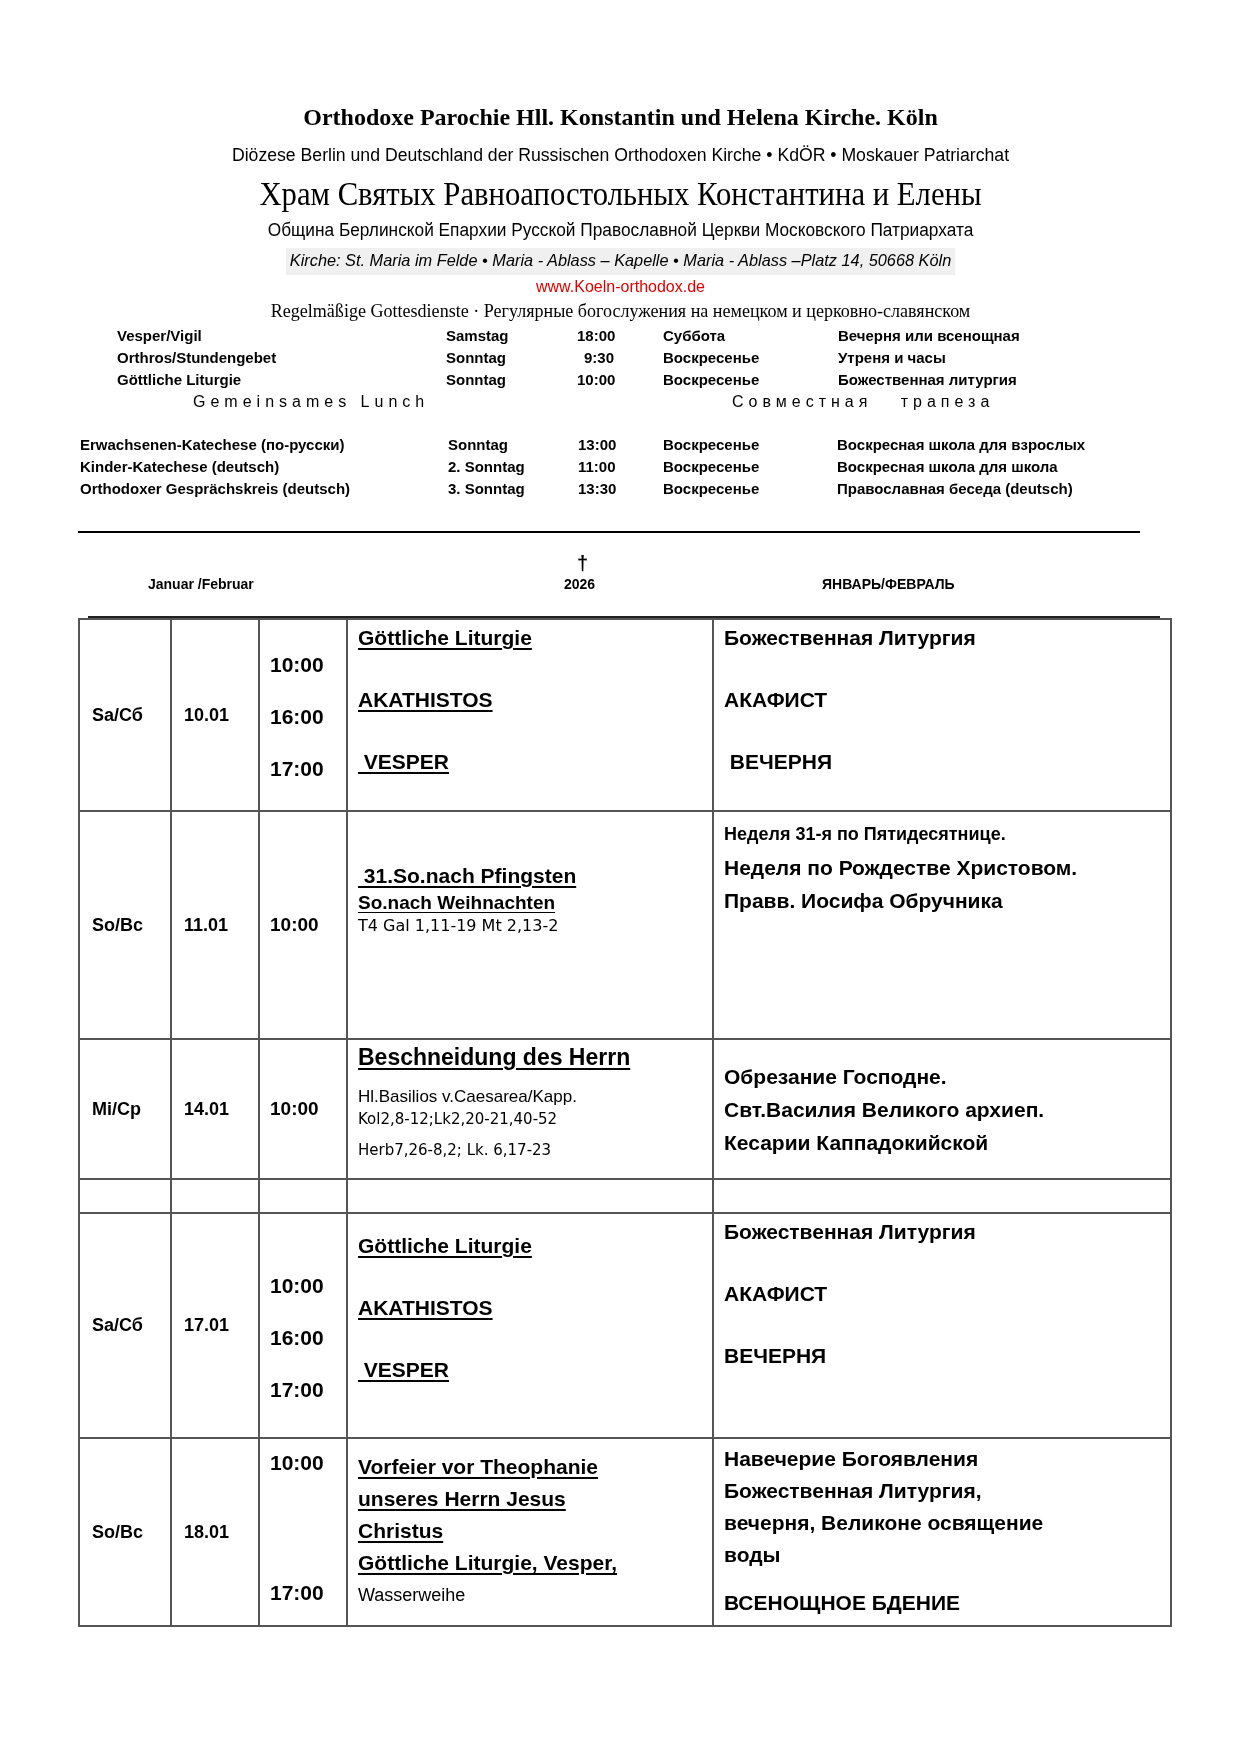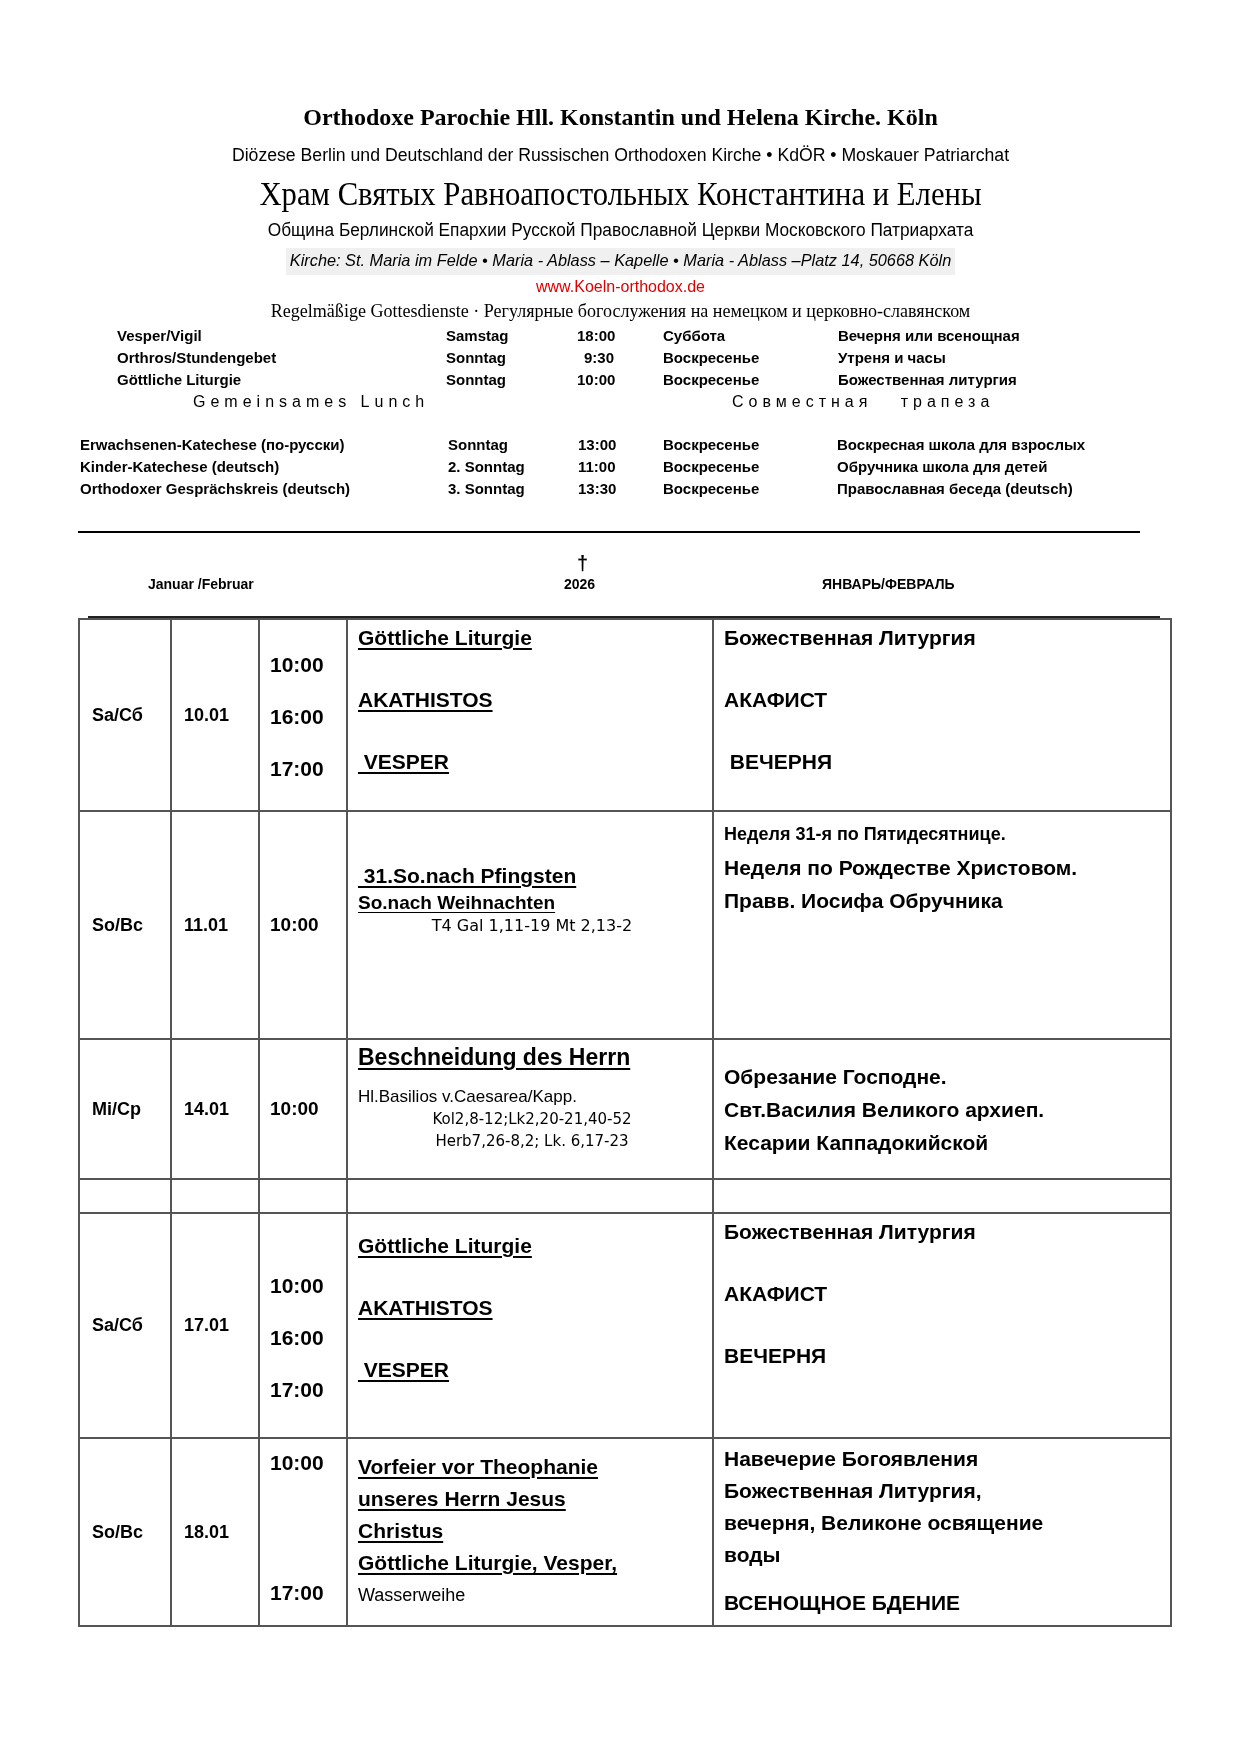--- a/index.html
+++ b/index.html
@@ -26,21 +26,21 @@
   table.schedule { position: absolute; left: 78px; top: 618px; width: 1092px; border-collapse: collapse; table-layout: fixed; }
   table.schedule td { border: 2px solid #555; vertical-align: middle; padding: 0; font-size: 18px; }
   .top-rule { position: absolute; left: 88px; top: 616px; width: 1072px; border-top: 2px solid #222; }
   td.day, td.date { font-weight: bold; padding-left: 12px !important; margin-left: 14px; }
   td.times { font-weight: bold; font-size: 21px !important; padding-left: 10px !important; }
   td.de, td.ru { vertical-align: top !important; padding-left: 10px !important; padding-right: 6px !important; }
   td.ru { font-weight: bold; font-size: 21px !important; }
   .de-item { font-weight: bold; font-size: 21px; text-decoration: underline; text-underline-offset: 3px; display: block; }
   .de-plain { font-weight: normal; font-size: 17px; display: block; }
   .de-bold-plain { font-weight: normal; font-size: 18px; display: block; }
-  .mono-ref { font-family: "DejaVu Sans", sans-serif; font-size: 16px; display: block; text-align: center; }
+  .mono-ref { font-family: "DejaVu Sans", sans-serif; font-size: 16px; display: block; }
   .ru-item { display: block; }
   .time { display: block; }
 </style>
 </head>
 <body>
 
 <div class="center-line title">Orthodoxe Parochie Hll. Konstantin und Helena Kirche. Köln</div>
 <div class="center-line subtitle">Diözese Berlin und Deutschland der Russischen Orthodoxen Kirche • KdÖR • Moskauer Patriarchat</div>
 <div class="center-line ru-title">Храм Святых Равноапостольных Константина и Елены</div>
 <div class="center-line ru-sub">Община Берлинской Епархии Русской Православной Церкви Московского Патриархата</div>
@@ -79,21 +79,21 @@
   <span style="left:448px">Sonntag</span>
   <span style="left:578px">13:00</span>
   <span style="left:663px">Воскресенье</span>
   <span style="left:837px">Воскресная школа для взрослых</span>
 </div>
 <div class="svc-row" style="top:458px">
   <span style="left:80px">Kinder-Katechese (deutsch)</span>
   <span style="left:448px">2. Sonntag</span>
   <span style="left:578px">11:00</span>
   <span style="left:663px">Воскресенье</span>
-  <span style="left:837px">Обручника школа для детей</span>
+  <span style="left:837px">Воскресная школа для школа</span>
 </div>
 <div class="svc-row" style="top:480px">
   <span style="left:80px">Orthodoxer Gesprächskreis (deutsch)</span>
   <span style="left:448px">3. Sonntag</span>
   <span style="left:578px">13:30</span>
   <span style="left:663px">Воскресенье</span>
   <span style="left:837px">Православная беседа (deutsch)</span>
 </div>
 
 <div class="rule" style="top:531px"></div>
@@ -156,21 +156,21 @@
     <tr style="height:140px">
       <td class="day">Mi/Ср</td>
       <td class="date">14.01</td>
       <td class="times" style="font-size:19px !important">
         <span class="time">10:00</span>
       </td>
       <td class="de" style="padding-top:4px">
         <span class="de-item" style="font-size:23px">Beschneidung des Herrn</span>
         <span class="de-plain" style="margin-top:16px">Hl.Basilios v.Caesarea/Kapp.</span>
         <span class="mono-ref" style="font-size:15px; margin-top:3px">Kol2,8-12;Lk2,20-21,40-52</span>
-        <span class="mono-ref" style="font-size:15px; margin-top:4px">Herb7,26-8,2; Lk. 6,17-23</span>
+        <span class="mono-ref" style="font-size:15px; margin-top:13px">Herb7,26-8,2; Lk. 6,17-23</span>
       </td>
       <td class="ru" style="vertical-align:middle !important; line-height:33px">
         <span class="ru-item">Обрезание Господне.</span>
         <span class="ru-item">Свт.Василия Великого архиеп.</span>
         <span class="ru-item">Кесарии Каппадокийской</span>
       </td>
     </tr>
 
     <tr style="height:34px">
       <td></td>

